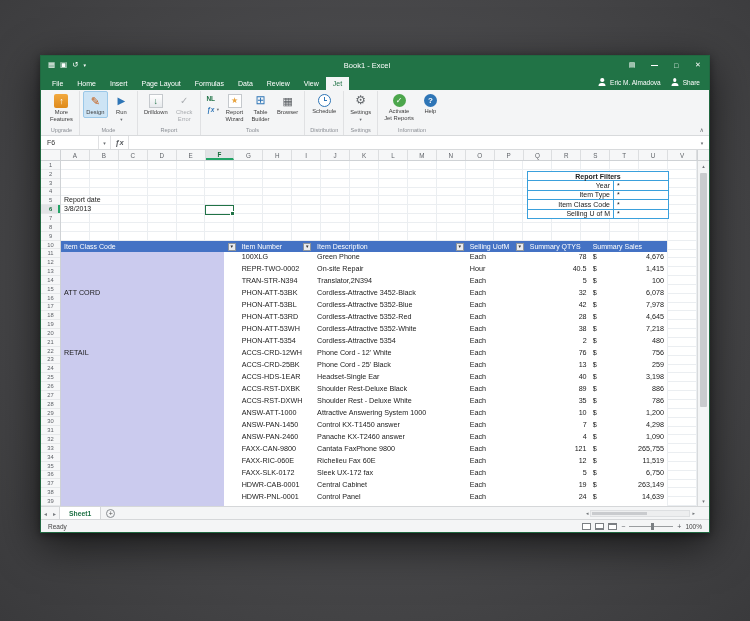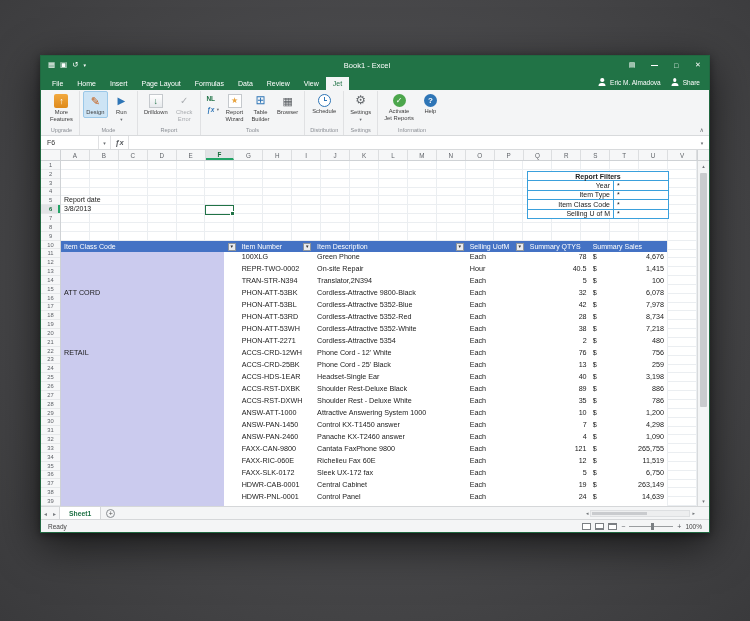--- a/index.html
+++ b/index.html
@@ -461,21 +461,21 @@
               <span class="td c3">Each</span>
               <span class="td c4">5</span>
               <span class="td c5">
                 <span>$</span>
                 <span>100</span>
               </span>
             </div>
             <div class="trow">
               <span class="td c0">ATT CORD</span>
               <span class="td c1">PHON-ATT-53BK</span>
-              <span class="td c2">Cordless-Attractive 9800-Black</span>
+              <span class="td c2">Cordless-Attractive 3452-Black</span>
               <span class="td c3">Each</span>
               <span class="td c4">32</span>
               <span class="td c5">
                 <span>$</span>
                 <span>6,078</span>
               </span>
             </div>
             <div class="trow">
               <span class="td c0"></span>
               <span class="td c1">PHON-ATT-53BL</span>
@@ -488,37 +488,37 @@
               </span>
             </div>
             <div class="trow">
               <span class="td c0"></span>
               <span class="td c1">PHON-ATT-53RD</span>
               <span class="td c2">Cordless-Attractive 5352-Red</span>
               <span class="td c3">Each</span>
               <span class="td c4">28</span>
               <span class="td c5">
                 <span>$</span>
-                <span>8,734</span>
+                <span>4,645</span>
               </span>
             </div>
             <div class="trow">
               <span class="td c0"></span>
               <span class="td c1">PHON-ATT-53WH</span>
               <span class="td c2">Cordless-Attractive 5352-White</span>
               <span class="td c3">Each</span>
               <span class="td c4">38</span>
               <span class="td c5">
                 <span>$</span>
                 <span>7,218</span>
               </span>
             </div>
             <div class="trow">
               <span class="td c0"></span>
-              <span class="td c1">PHON-ATT-2271</span>
+              <span class="td c1">PHON-ATT-5354</span>
               <span class="td c2">Cordless-Attractive 5354</span>
               <span class="td c3">Each</span>
               <span class="td c4">2</span>
               <span class="td c5">
                 <span>$</span>
                 <span>480</span>
               </span>
             </div>
             <div class="trow">
               <span class="td c0">RETAIL</span>

